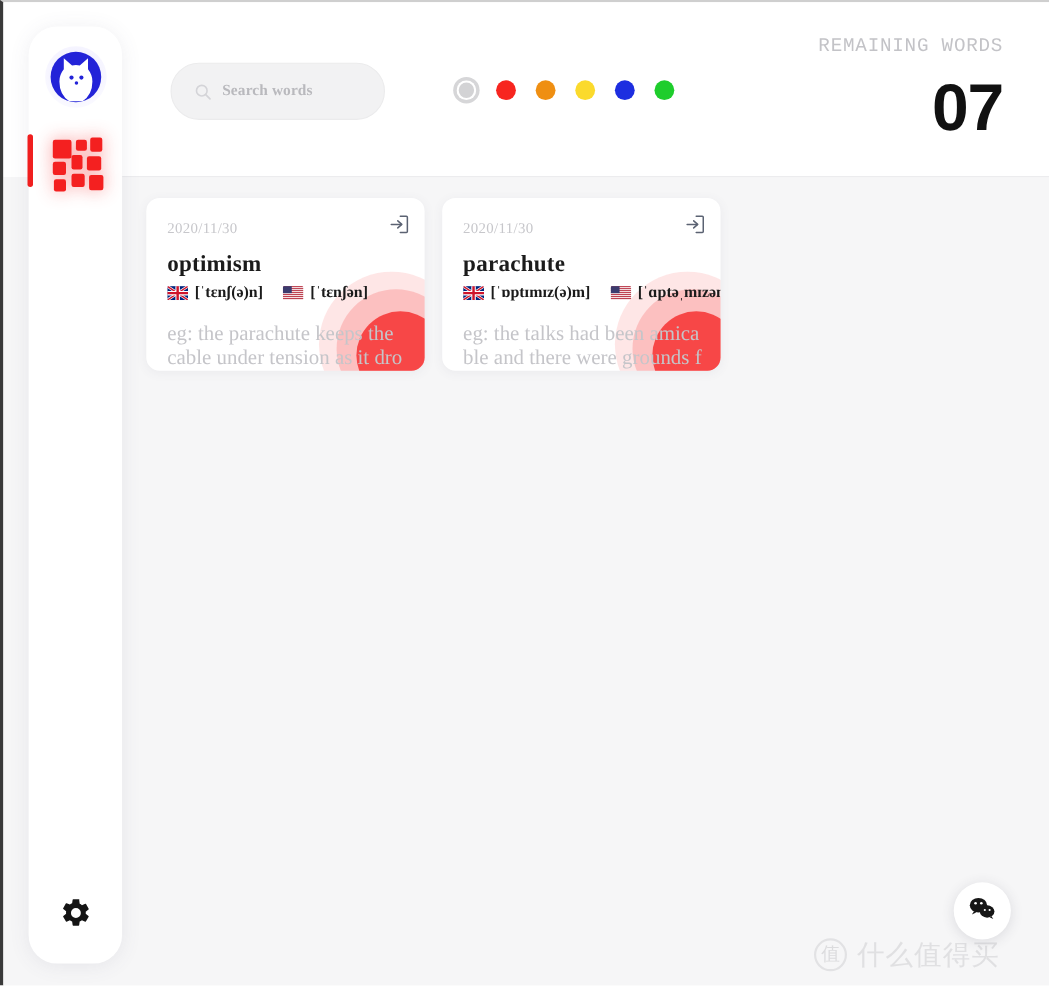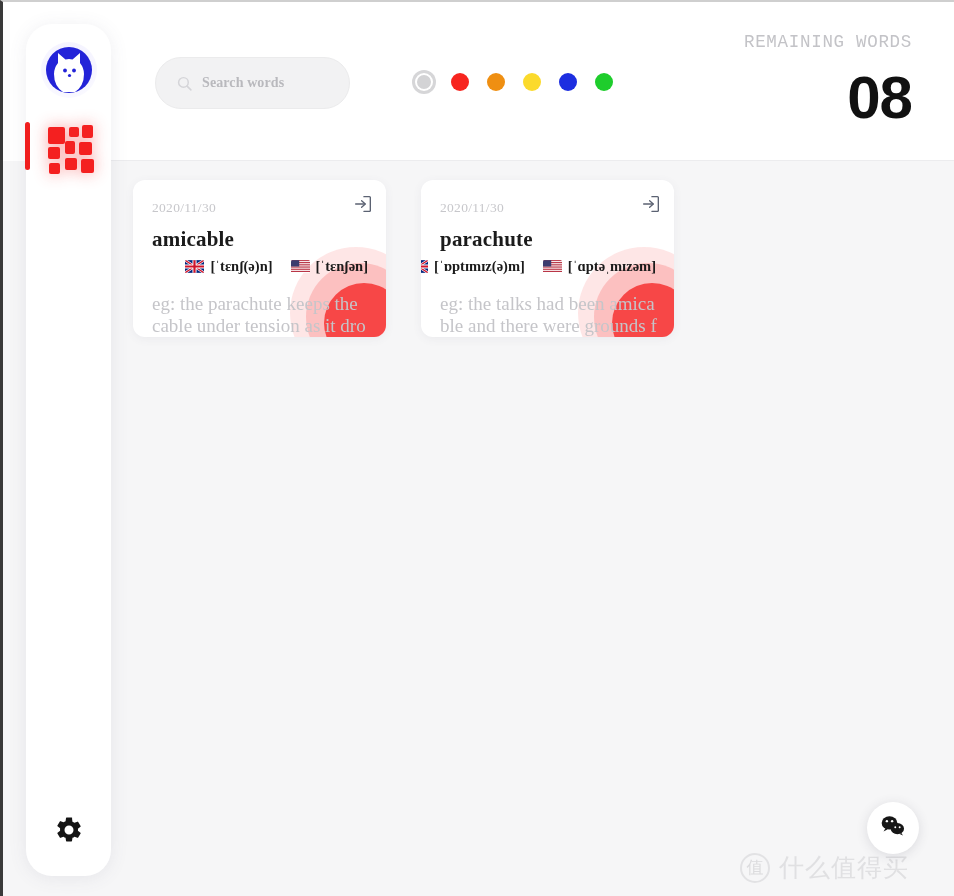--- a/index.html
+++ b/index.html
@@ -188,21 +188,21 @@
     letter-spacing: -1px;
   }
 
   
   .cards-area {
     position: absolute;
     left: 130px; top: 178px;
     width: 800px;
     display: flex;
     flex-wrap: wrap;
-    gap: 35px;
+    gap: 16px;
   }
   .word-card {
     position: relative;
     width: 253px;
     height: 157px;
     background: #ffffff;
     border-radius: 12px;
     box-shadow: 0 2px 10px rgba(80, 80, 110, 0.07);
     overflow: hidden;
     cursor: pointer;
@@ -256,21 +256,20 @@
   .phonetics {
     margin-top: 7px;
     display: flex;
     align-items: center;
     gap: 18px;
     white-space: nowrap;
     font-family: "Liberation Serif", serif;
     font-weight: bold;
     font-size: 14.5px;
     color: #1b1b1b;
-    justify-content: flex-end;
   }
   .phon {
     display: flex;
     align-items: center;
     gap: 6px;
     flex: 0 0 auto;
   }
   .flag {
     display: inline-block;
     width: 19px; height: 13px;
@@ -396,36 +395,36 @@
     <span class="dot selected" style="background: rgb(211, 211, 213);"></span>
     <span class="dot" style="background: rgb(247, 37, 31);"></span>
     <span class="dot" style="background: rgb(239, 143, 18);"></span>
     <span class="dot" style="background: rgb(251, 218, 44);"></span>
     <span class="dot" style="background: rgb(29, 46, 224);"></span>
     <span class="dot" style="background: rgb(30, 205, 44);"></span>
   </div>
 
   <div class="remaining-block">
     <div class="remaining-label">REMAINING WORDS</div>
-    <div class="remaining-count">08</div>
+    <div class="remaining-count">07</div>
   </div>
 
   <div class="cards-area">
       <div class="word-card">
         <div class="ripple"></div>
         <div class="ripple r2"></div>
         <div class="ripple r3"></div>
         <span class="enter-icon"><svg width="22" height="22" viewBox="0 0 24 24">
             <path d="M13 4 h6 a1 1 0 0 1 1 1 v14 a1 1 0 0 1 -1 1 h-6" fill="none" stroke="#5b6272" stroke-width="1.5" stroke-linecap="round" stroke-linejoin="round"></path>
             <line x1="4" y1="12" x2="14" y2="12" stroke="#5b6272" stroke-width="1.5" stroke-linecap="round"></line>
             <polyline points="10.5,8.5 14.5,12 10.5,15.5" fill="none" stroke="#5b6272" stroke-width="1.5" stroke-linecap="round" stroke-linejoin="round"></polyline>
           </svg></span>
         <div class="card-inner">
           <div class="card-date">2020/11/30</div>
-          <div class="card-word">amicable</div>
+          <div class="card-word">optimism</div>
           <div class="phonetics">
             <span class="phon">
               <span class="flag">
                 <svg width="19" height="13" viewBox="0 0 60 40">
                   <rect width="60" height="40" fill="#00247d"></rect>
                   <path d="M0,0 L60,40 M60,0 L0,40" stroke="#ffffff" stroke-width="8"></path>
                   <path d="M0,0 L60,40 M60,0 L0,40" stroke="#cf142b" stroke-width="4"></path>
                   <path d="M30,0 V40 M0,20 H60" stroke="#ffffff" stroke-width="13"></path>
                   <path d="M30,0 V40 M0,20 H60" stroke="#cf142b" stroke-width="7"></path>
                 </svg>

